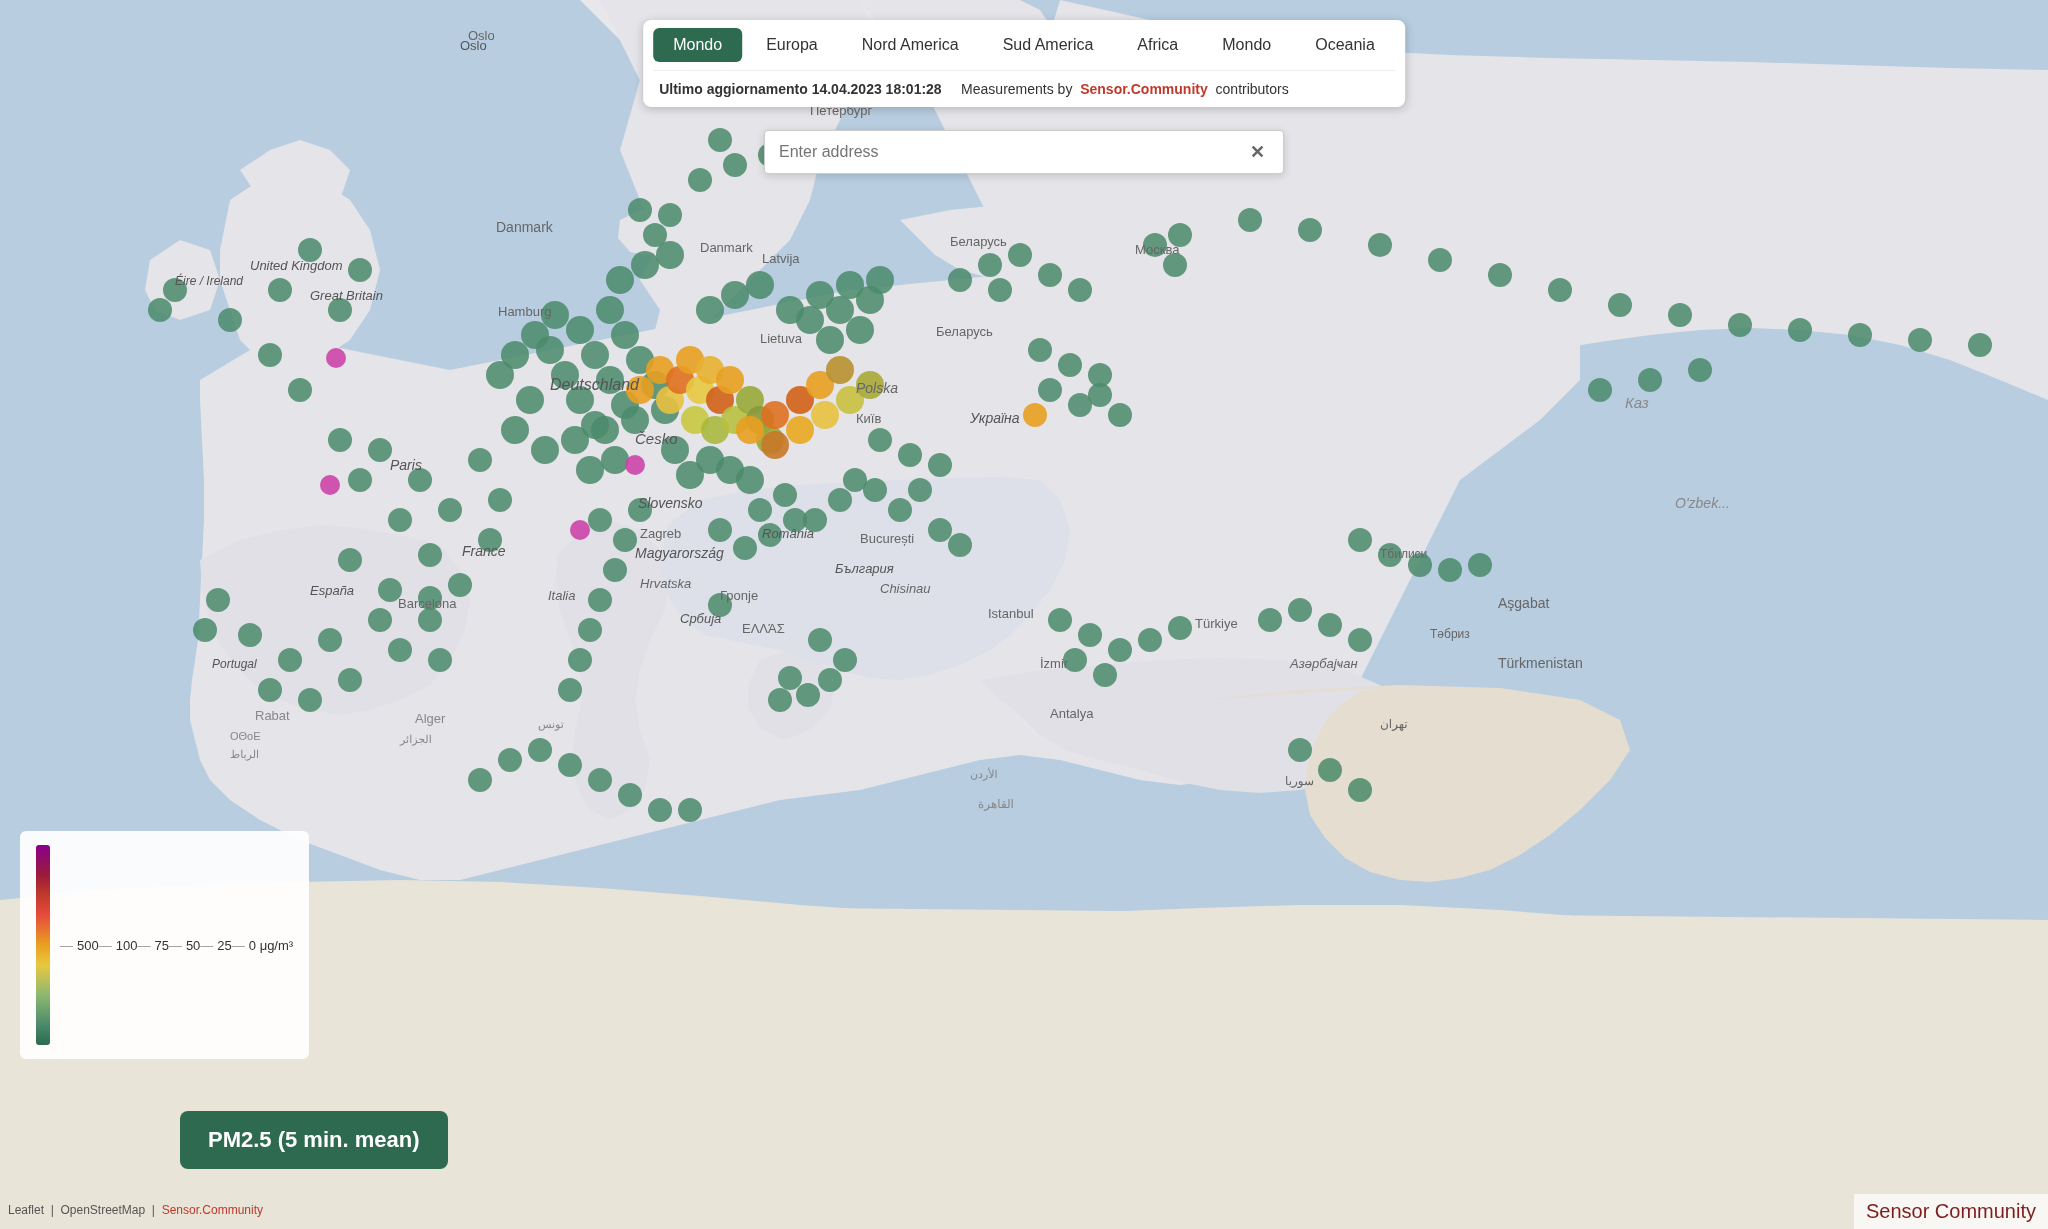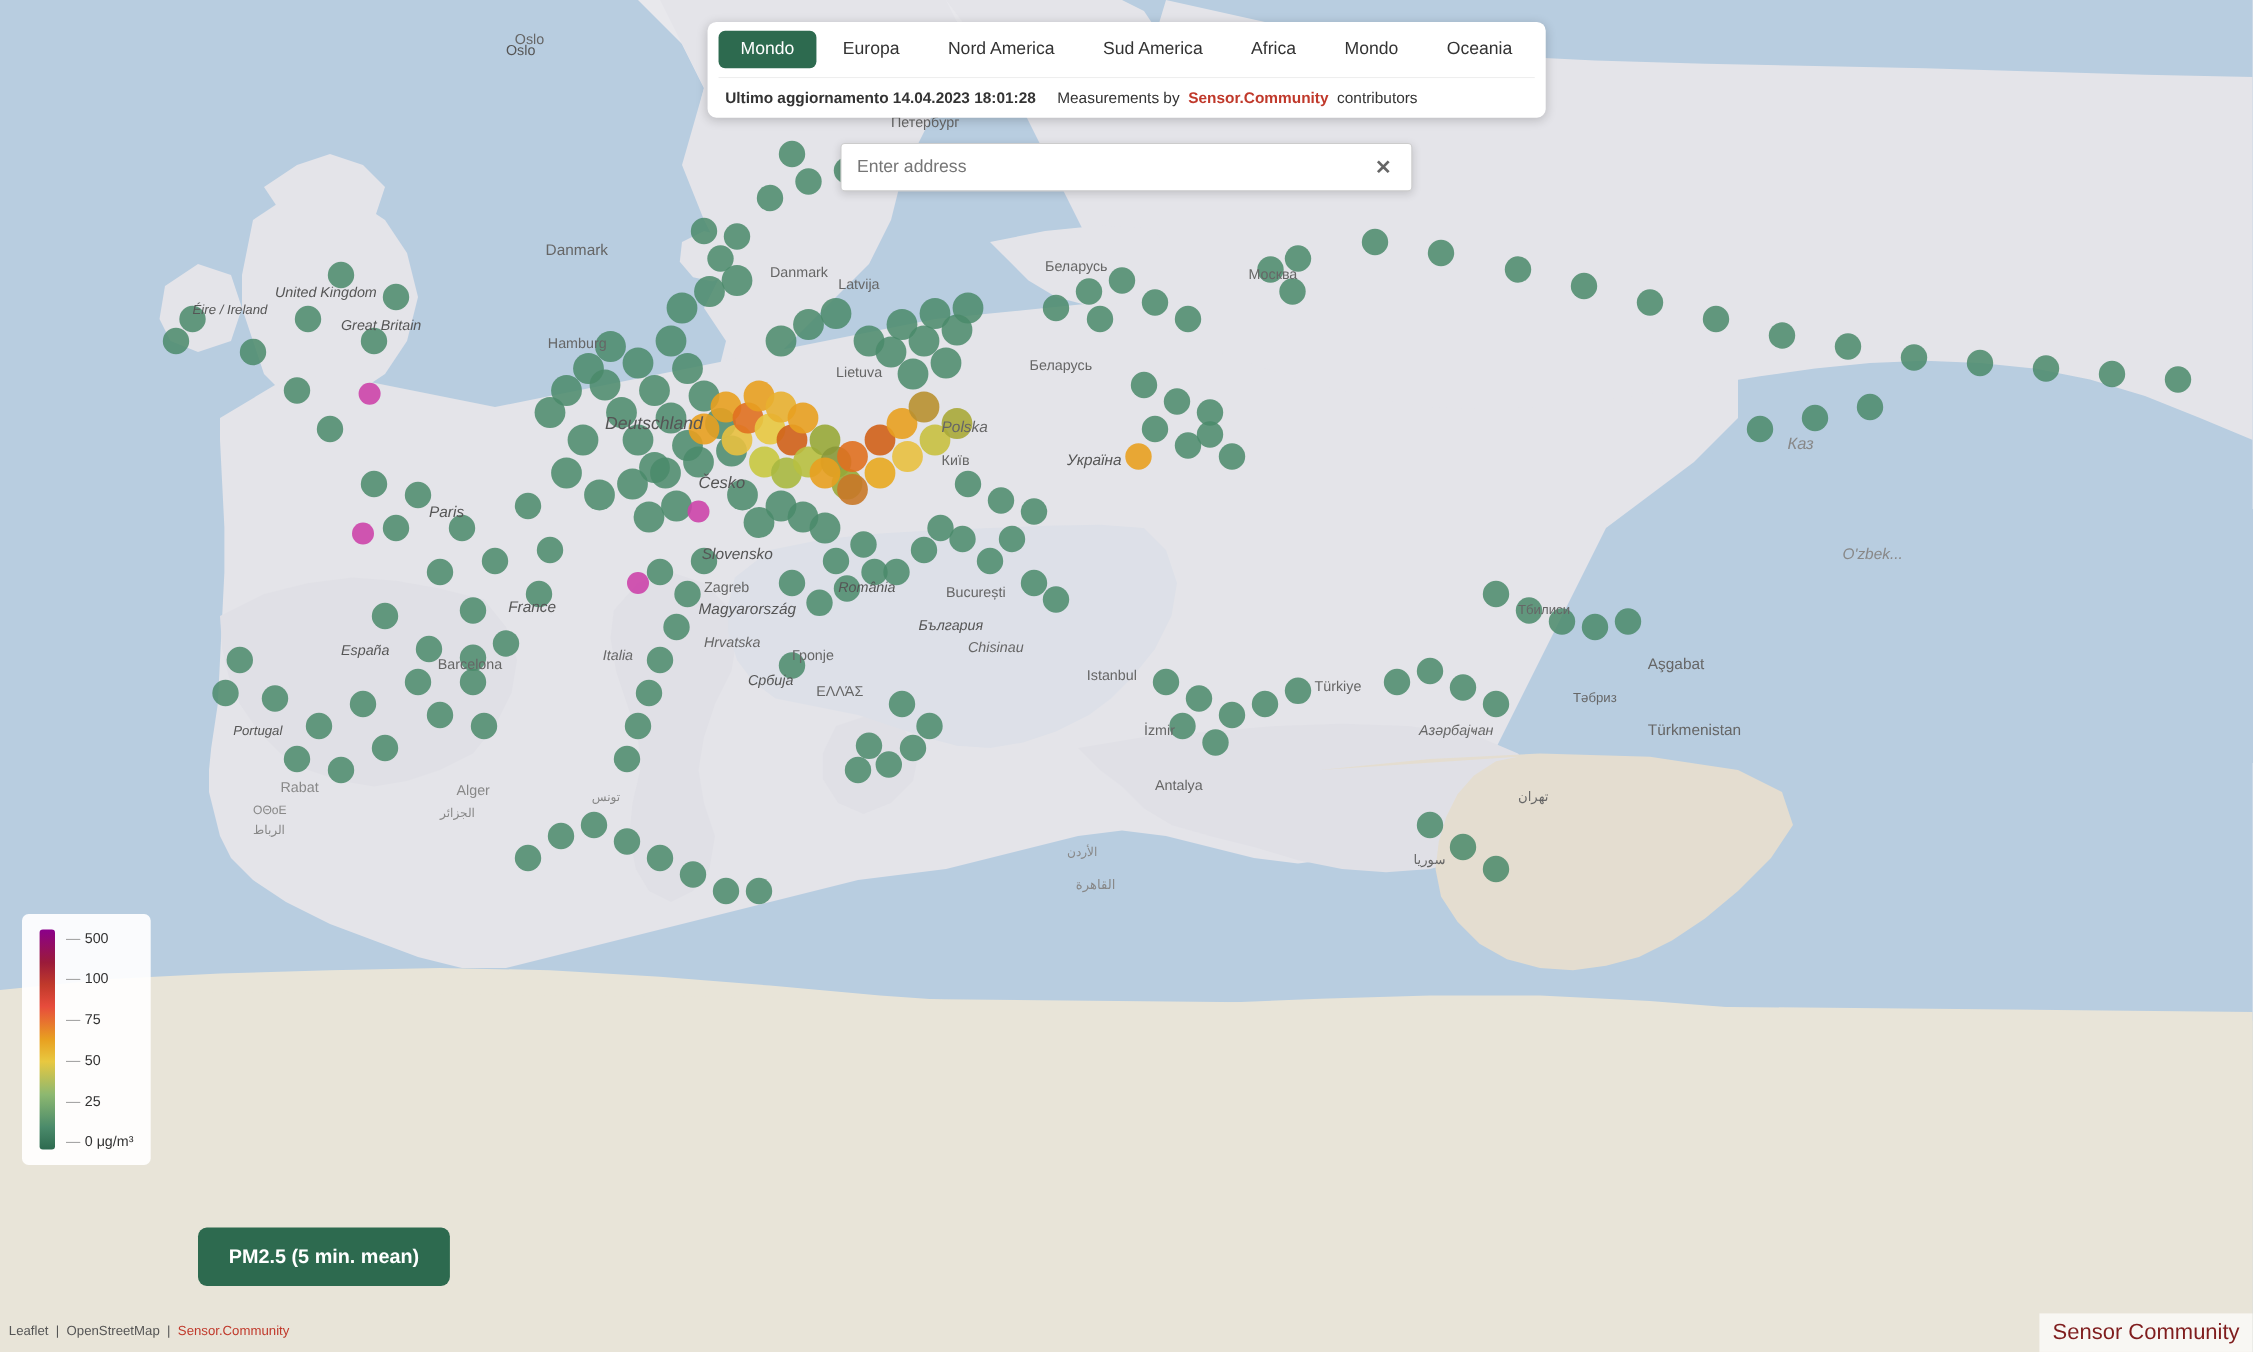--- a/index.html
+++ b/index.html
@@ -144,21 +144,20 @@
         #E8C840 60%,
         #8DB870 75%,
         #4A8A6A 90%,
         #2d6a4f 100%
       );
       border-radius: 3px;
     }
 
     #legend-labels {
       display: flex;
-      flex-direction: column;
       justify-content: space-between;
       height: 200px;
       font-size: 13px;
       color: #333;
     }
 
     #legend-labels .lbl {
       display: flex;
       align-items: center;
       gap: 4px;
@@ -169,21 +168,21 @@
       color: #999;
     }
 
     
     #pm-badge {
       position: absolute;
       bottom: 60px;
       left: 180px;
       background: #2d6a4f;
       color: white;
-      font-size: 18px;
+      font-size: 22px;
       font-weight: 700;
       padding: 16px 28px;
       border-radius: 8px;
       pointer-events: false;
     }
 
     
     #attribution {
       position: absolute;
       bottom: 8px;

